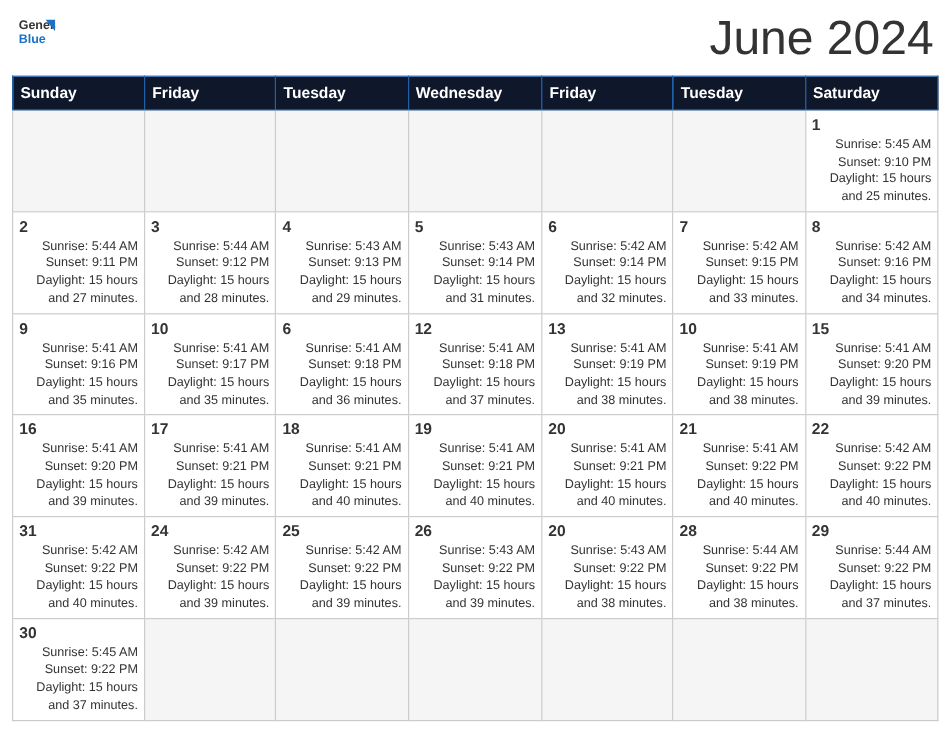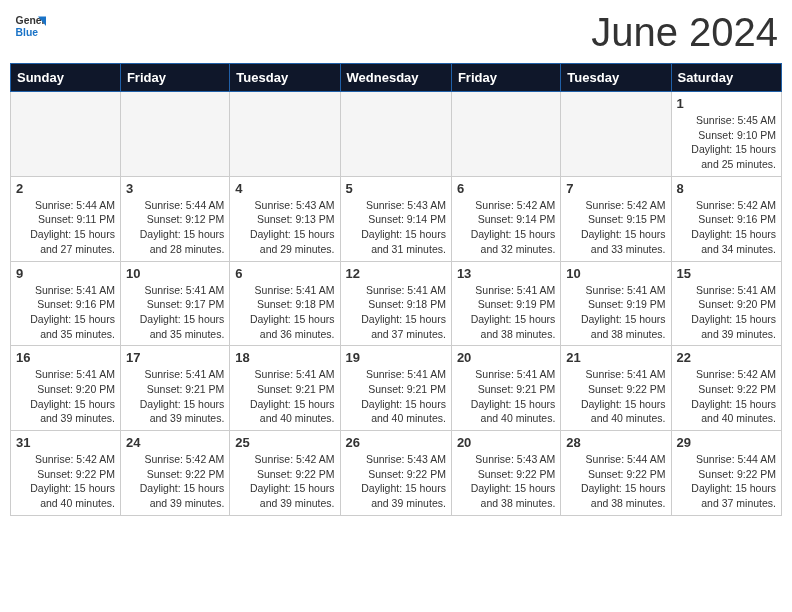--- a/index.html
+++ b/index.html
@@ -290,14 +290,28 @@
 Sunset: 9:22 PM
 Daylight: 15 hours and 38 minutes.</div>
         </td>
         <td>
           <div class="day-number">29</div>
           <div class="day-info" style="white-space: pre-line;">Sunrise: 5:44 AM
 Sunset: 9:22 PM
 Daylight: 15 hours and 37 minutes.</div>
         </td>
       </tr>
+      <tr>
+        <td>
+          <div class="day-number">30</div>
+          <div class="day-info" style="white-space: pre-line;">Sunrise: 5:45 AM
+Sunset: 9:22 PM
+Daylight: 15 hours and 37 minutes.</div>
+        </td>
+        <td class="empty"></td>
+        <td class="empty"></td>
+        <td class="empty"></td>
+        <td class="empty"></td>
+        <td class="empty"></td>
+        <td class="empty"></td>
+      </tr>
     </tbody>
 </table>
 
 </body></html>

